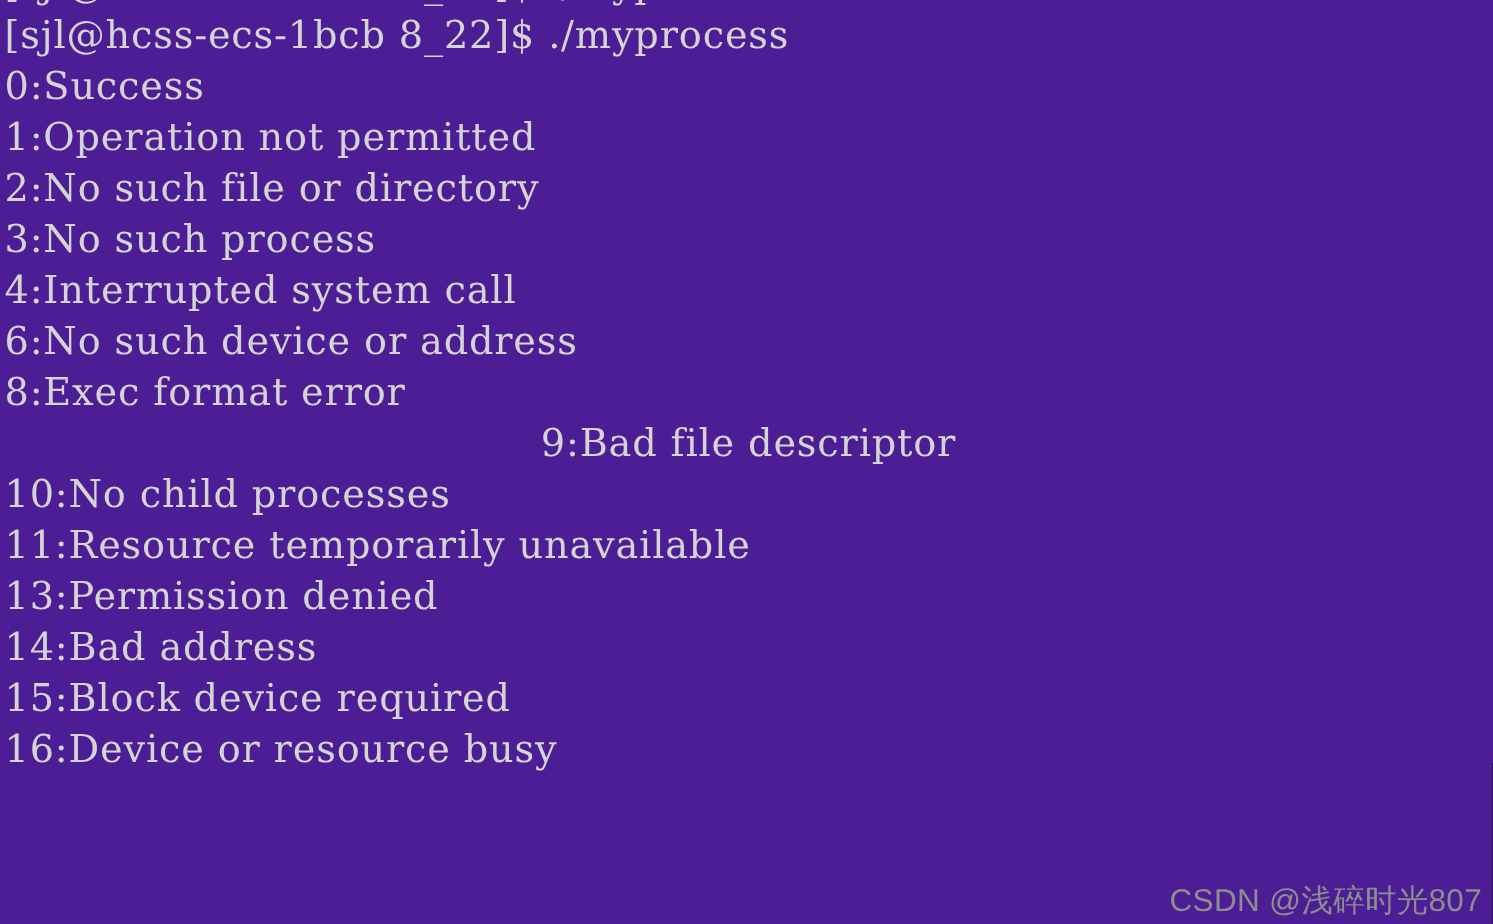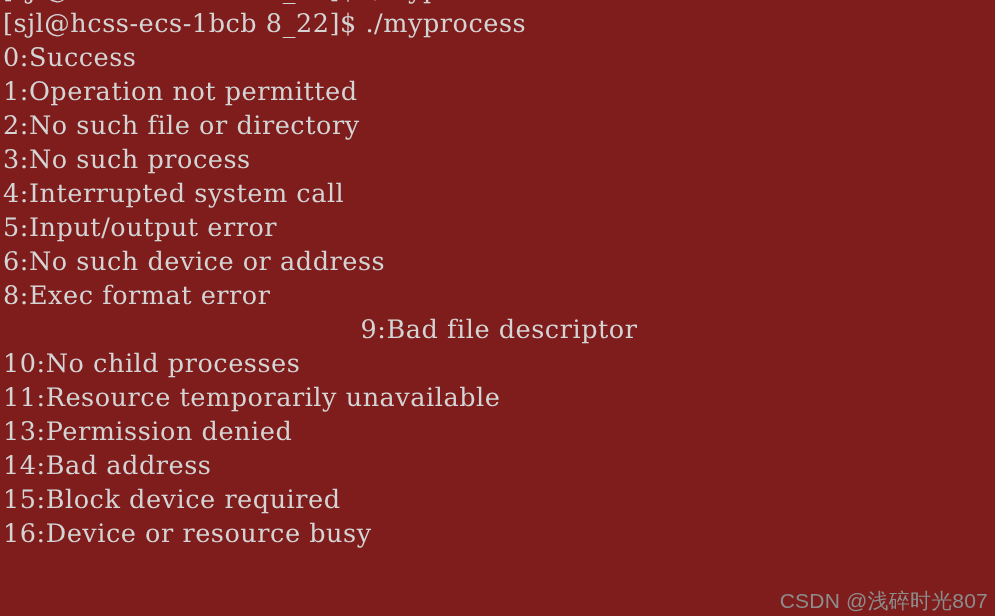--- a/index.html
+++ b/index.html
@@ -58,33 +58,32 @@
     line-height: 18px;
     color: #8d8d8d;
     white-space: pre;
     letter-spacing: 0.2px;
     user-select: none;
   }
 </style>
 </head>
 <body>
 
-<div id="terminal" style="background: #7f1d1d;">
+<div id="terminal" style="background: #4c1d95;">
   <div id="buffer">
 
     <div class="line ghost-line" style="color: rgb(212, 212, 212);"><span class="cells">[sjl@hcss-ecs-1bcb 8_22]$ ./myprocess</span></div>
 
     <div class="line" style="color: rgb(212, 212, 212);"><span class="cells">[sjl@hcss-ecs-1bcb 8_22]$ ./myprocess</span></div>
 
     <div class="line" style="color: rgb(212, 212, 212);"><span class="cells">0:Success</span></div>
     <div class="line" style="color: rgb(212, 212, 212);"><span class="cells">1:Operation not permitted</span></div>
     <div class="line" style="color: rgb(212, 212, 212);"><span class="cells">2:No such file or directory</span></div>
     <div class="line" style="color: rgb(212, 212, 212);"><span class="cells">3:No such process</span></div>
     <div class="line" style="color: rgb(212, 212, 212);"><span class="cells">4:Interrupted system call</span></div>
-    <div class="line" style="color: rgb(212, 212, 212);"><span class="cells">5:Input/output error</span></div>
     <div class="line" style="color: rgb(212, 212, 212);"><span class="cells">6:No such device or address</span></div>
     <div class="line" style="color: rgb(212, 212, 212);"><span class="cells">8:Exec format error</span></div>
     <div class="line" style="color: rgb(212, 212, 212); text-align: center;"><span class="cells">9:Bad file descriptor</span></div>
     <div class="line" style="color: rgb(212, 212, 212);"><span class="cells">10:No child processes</span></div>
     <div class="line" style="color: rgb(212, 212, 212);"><span class="cells">11:Resource temporarily unavailable</span></div>
     <div class="line" style="color: rgb(212, 212, 212);"><span class="cells">13:Permission denied</span></div>
     <div class="line" style="color: rgb(212, 212, 212);"><span class="cells">14:Bad address</span></div>
     <div class="line" style="color: rgb(212, 212, 212);"><span class="cells">15:Block device required</span></div>
     <div class="line" style="color: rgb(212, 212, 212);"><span class="cells">16:Device or resource busy</span></div>
 

